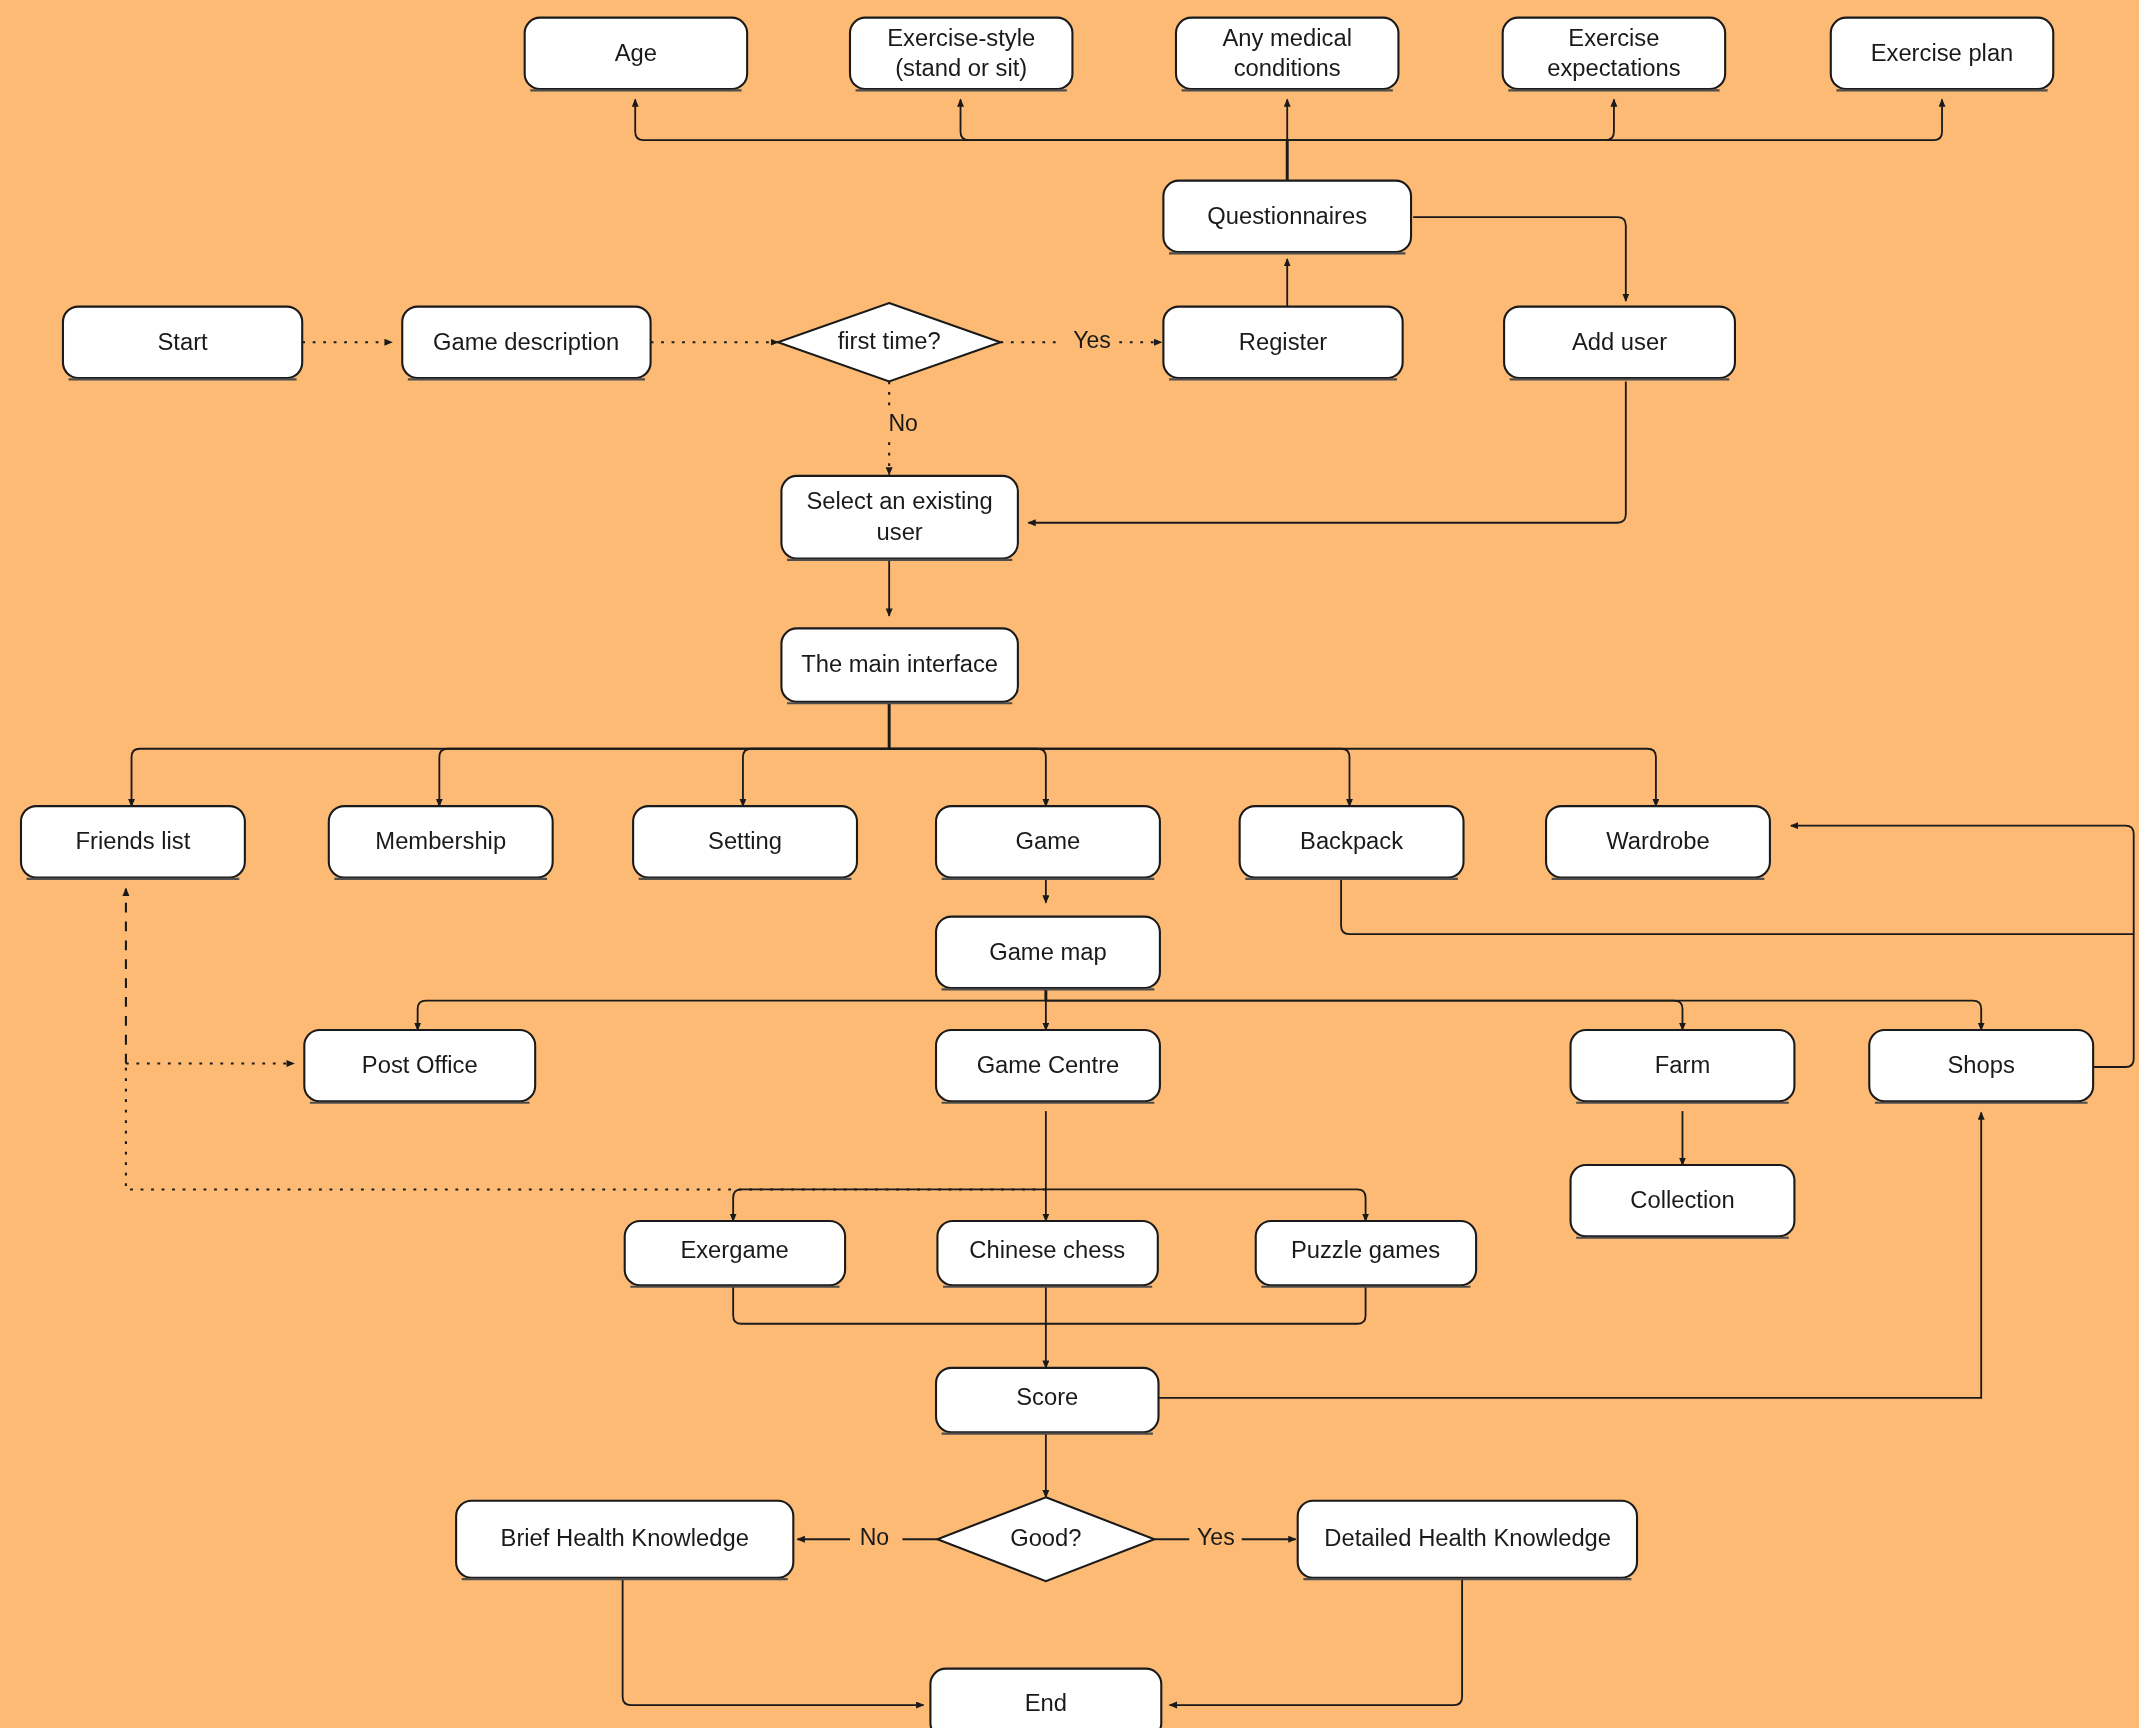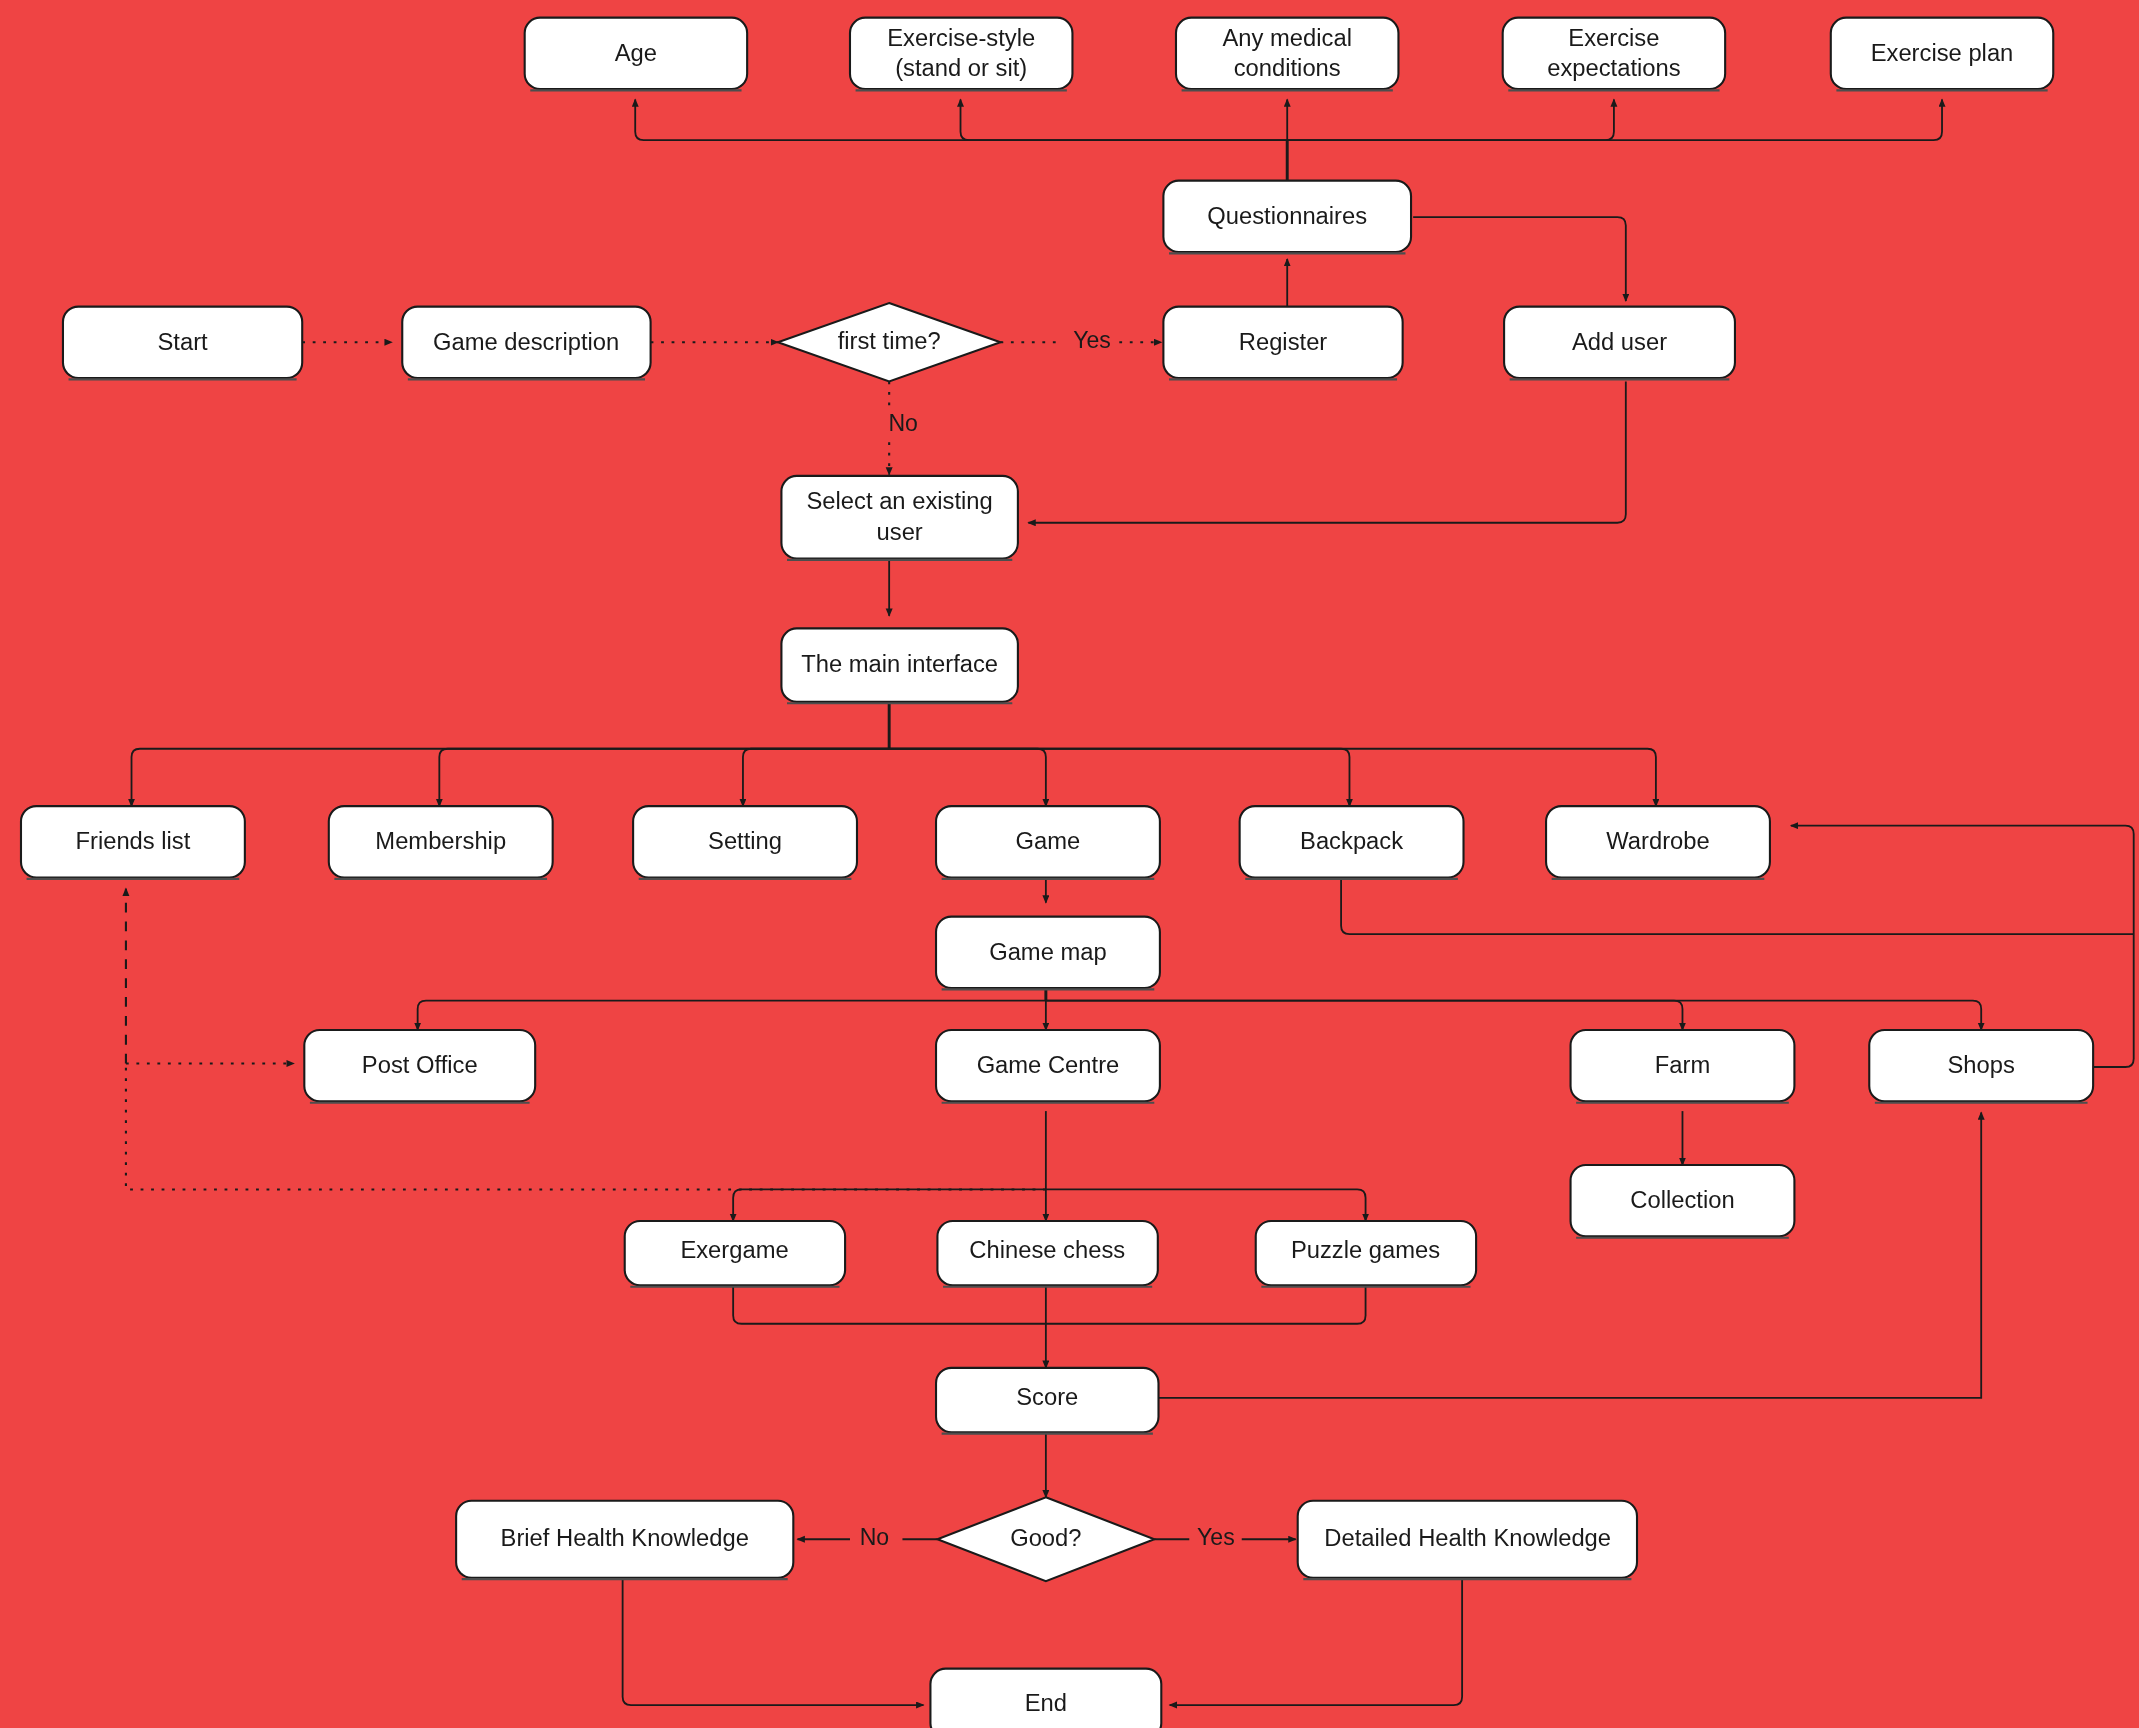--- a/index.html
+++ b/index.html
@@ -4,21 +4,21 @@
 <style>
   html, body {
     margin: 0;
     padding: 0;
     background: #ffffff;
   }
   #canvas {
     position: relative;
     width: 2140px;
     height: 1729px;
-    background: #ef4444;
+    background: #fdba74;
     font-family: "Liberation Sans", sans-serif;
   }
   svg.layer {
     position: absolute;
     top: 0;
     left: 0;
     width: 2140px;
     height: 1729px;
     overflow: visible;
   }

